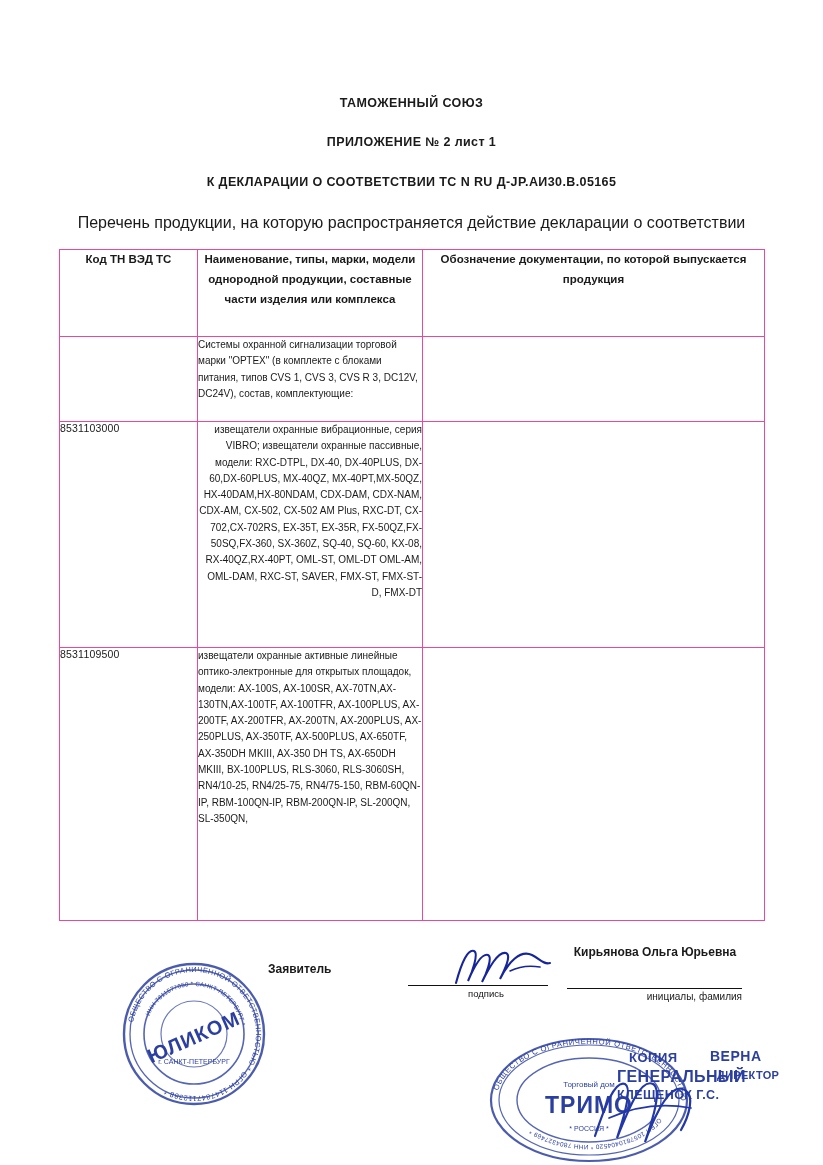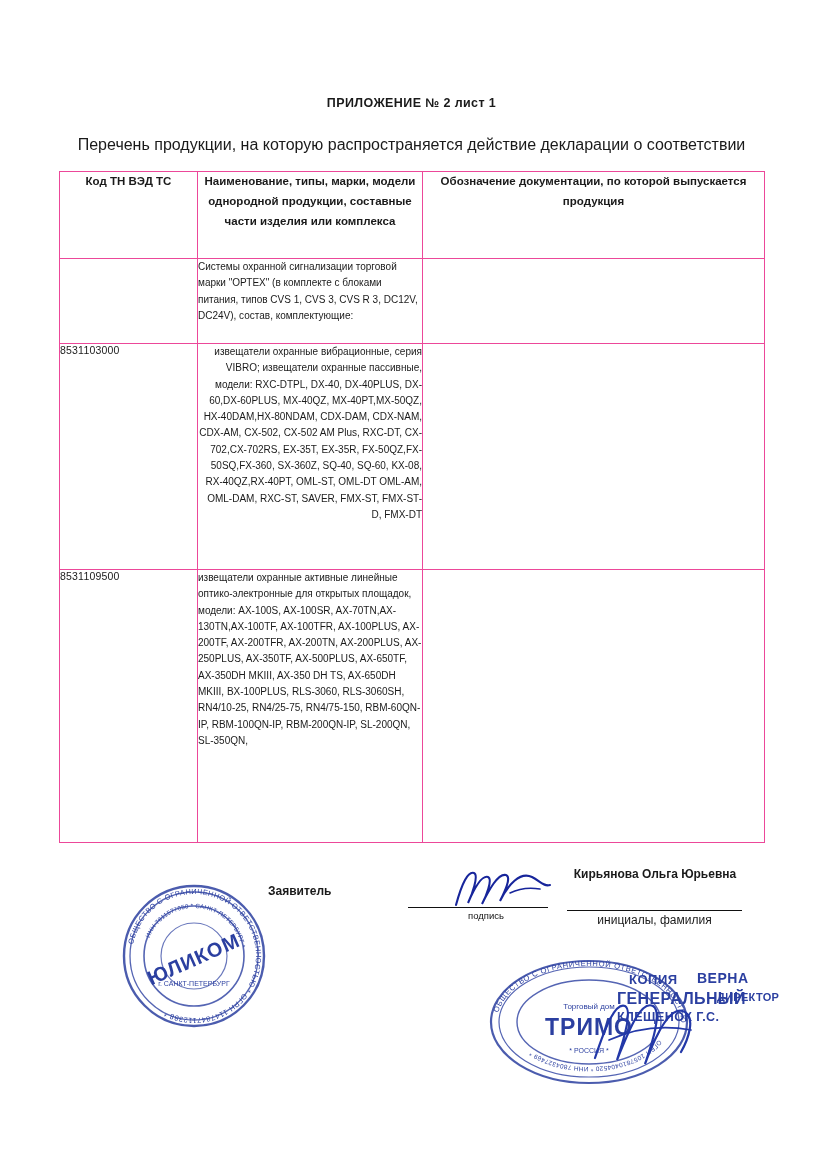--- a/index.html
+++ b/index.html
@@ -130,22 +130,22 @@
     left: 567px;
     top: 50px;
     width: 175px;
     border-bottom: 1px solid #111;
   }
   .sig-caption-right {
     position: absolute;
     left: 567px;
     top: 53px;
     width: 175px;
-    text-align: center;
-    font-size: 12px;
+    text-align: right;
+    font-size: 10px;
   }
   
   .handsig {
     position: absolute;
     left: 448px;
     top: 3px;
     width: 110px;
     height: 50px;
   }
   
@@ -170,21 +170,21 @@
     width: 185px;
     height: 65px;
     color: #2b3fa0;
     font-weight: bold;
   }
   .kopia-l1 {
     position: absolute; left: 12px; top: 0px;
     font-size: 13px; letter-spacing: 0.5px;
   }
   .kopia-verna {
-    position: absolute; left: 80px; top: -2px;
+    position: absolute; left: 93px; top: -2px;
     font-size: 14px; letter-spacing: 0.5px;
   }
   .kopia-l2 {
     position: absolute; left: 0px; top: 18px;
     font-size: 16px; letter-spacing: 0.4px;
   }
   .kopia-dir {
     position: absolute; left: 100px; top: 19px;
     font-size: 11px; letter-spacing: 0.3px;
   }
@@ -199,21 +199,23 @@
     width: 130px;
     height: 95px;
   }
 </style>
 </head>
 <body>
 
 <div class="page">
 
   <div class="header">
+    <div class="hdr-line l1">ТАМОЖЕННЫЙ СОЮЗ</div>
     <div class="hdr-line l2">ПРИЛОЖЕНИЕ № 2 лист 1</div>
+    <div class="hdr-line l3">К ДЕКЛАРАЦИИ О СООТВЕТСТВИИ ТС N RU Д-JP.АИ30.В.05165</div>
     <div class="subtitle">Перечень продукции, на которую распространяется действие декларации о соответствии</div>
   </div>
 
   <div class="tbl-wrap">
     <table class="doc">
       <colgroup>
         <col class="col1">
           <col class="col2">
           <col class="col3">
       </colgroup>

